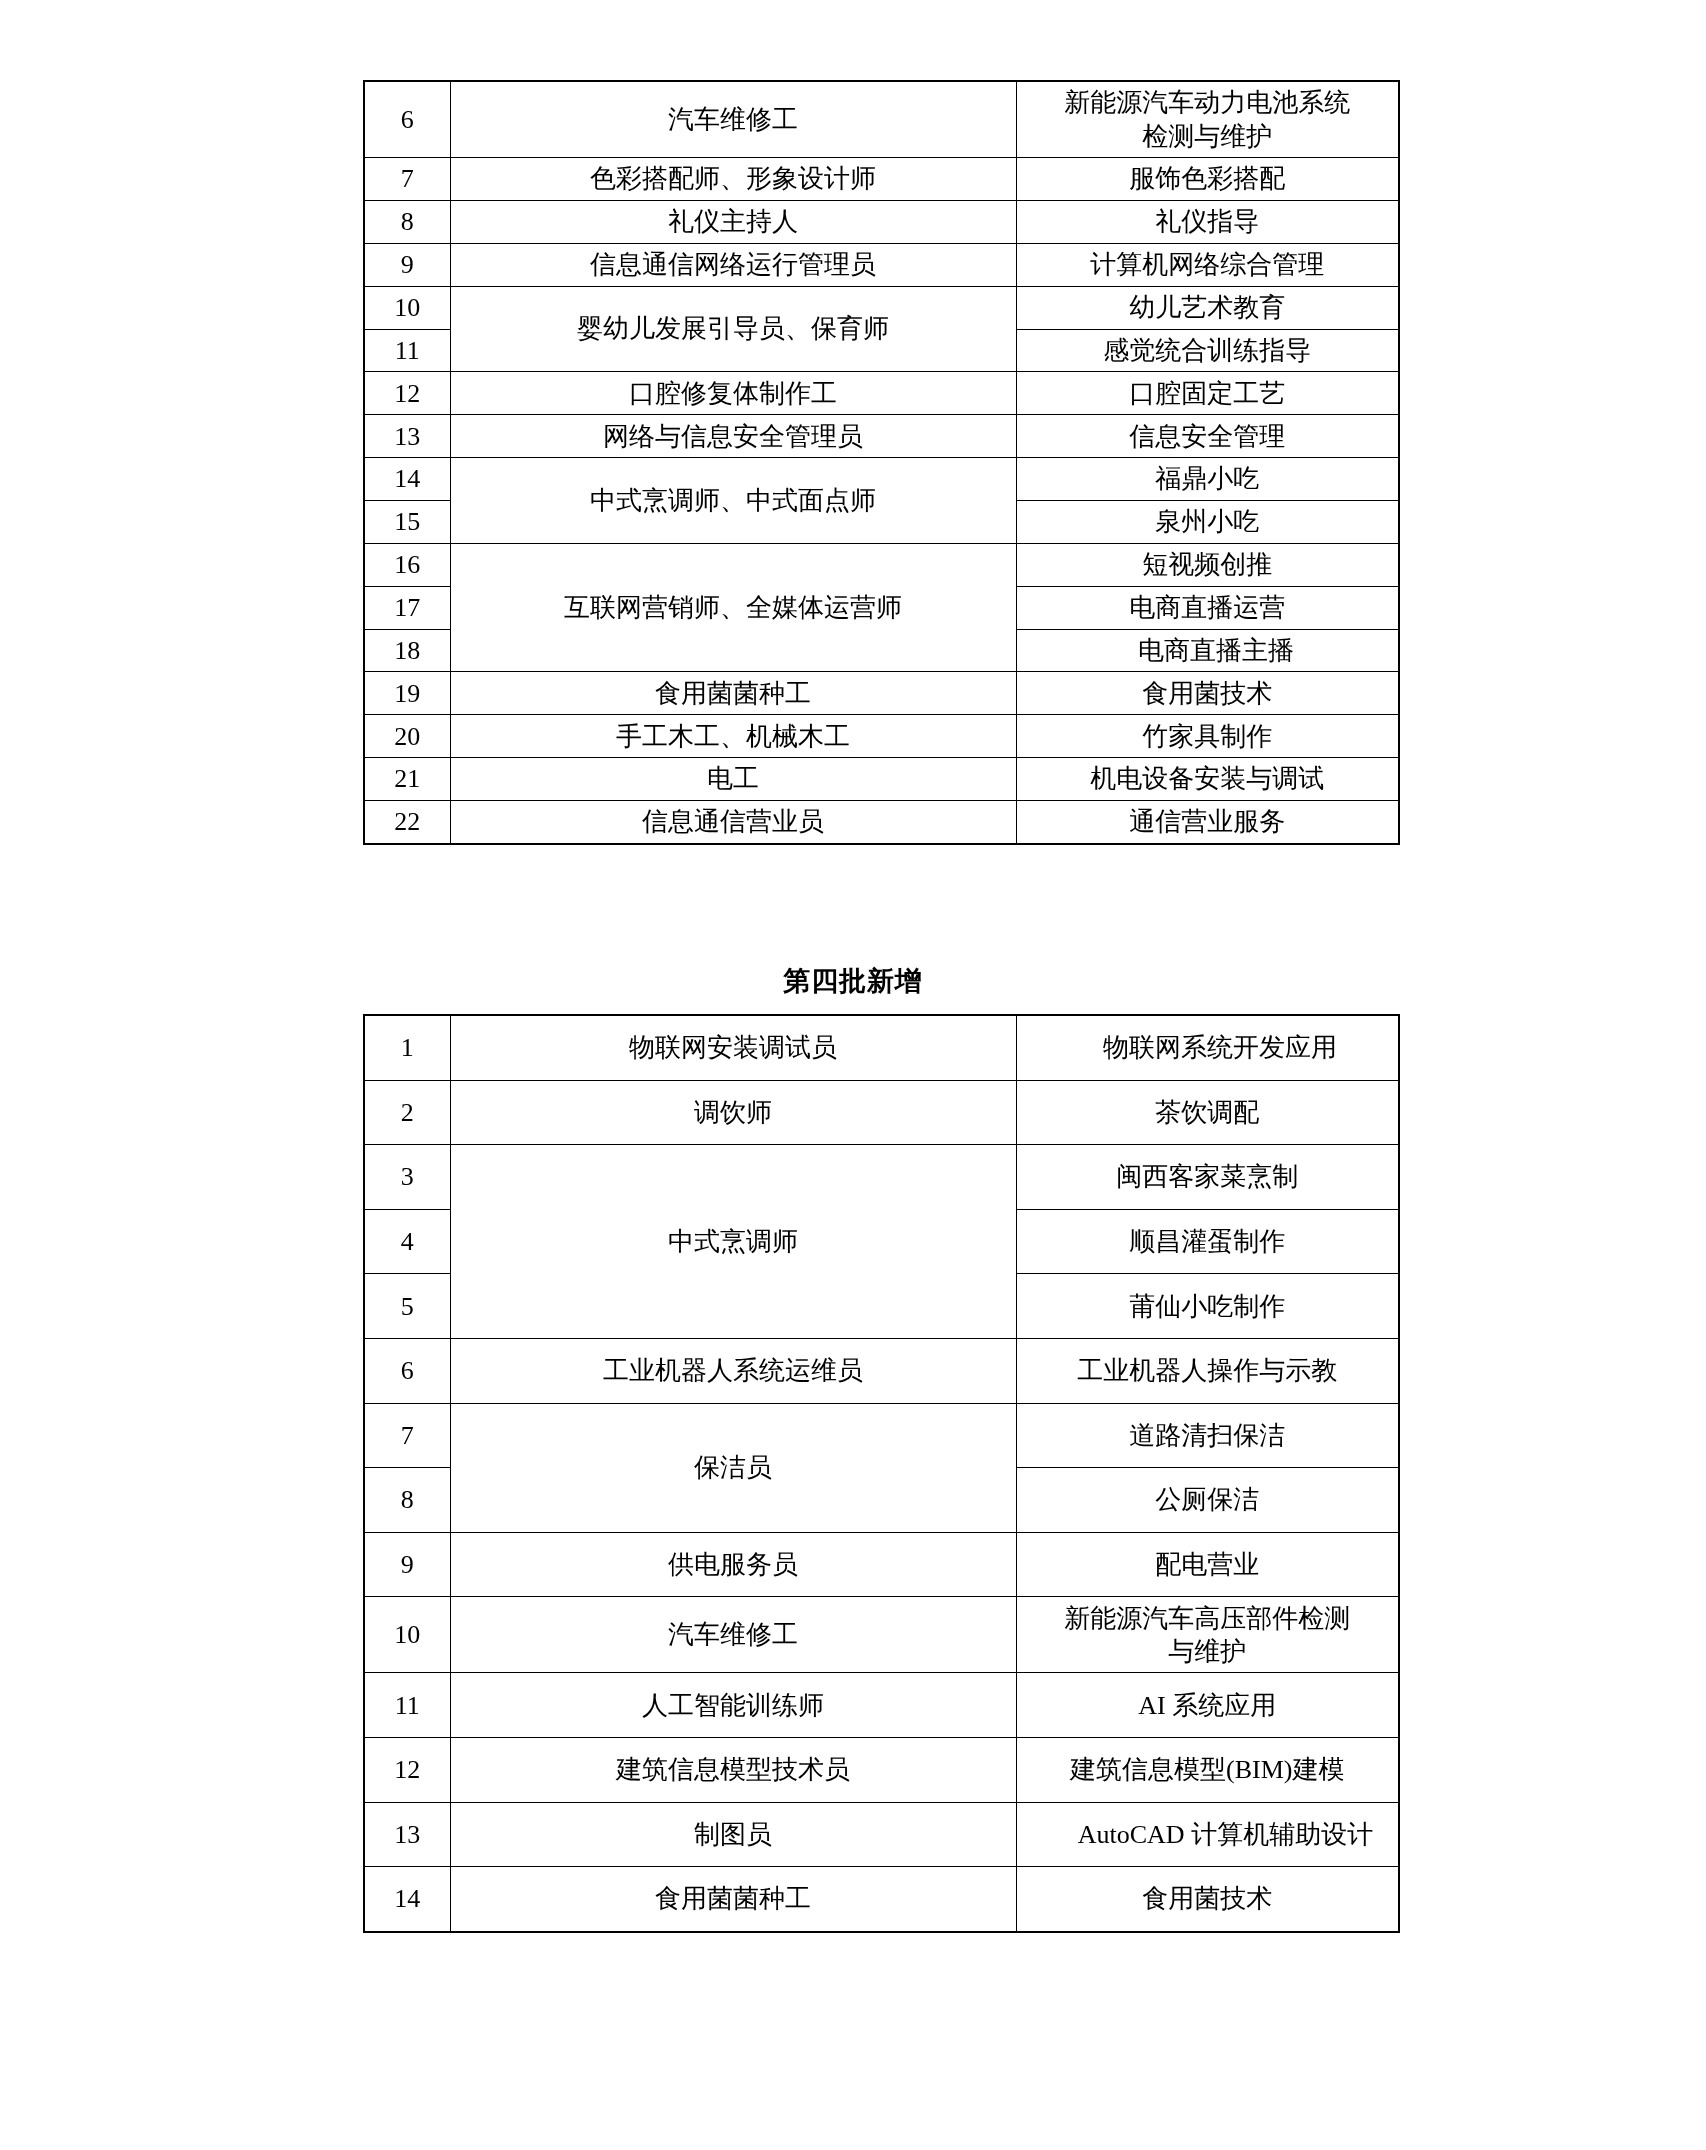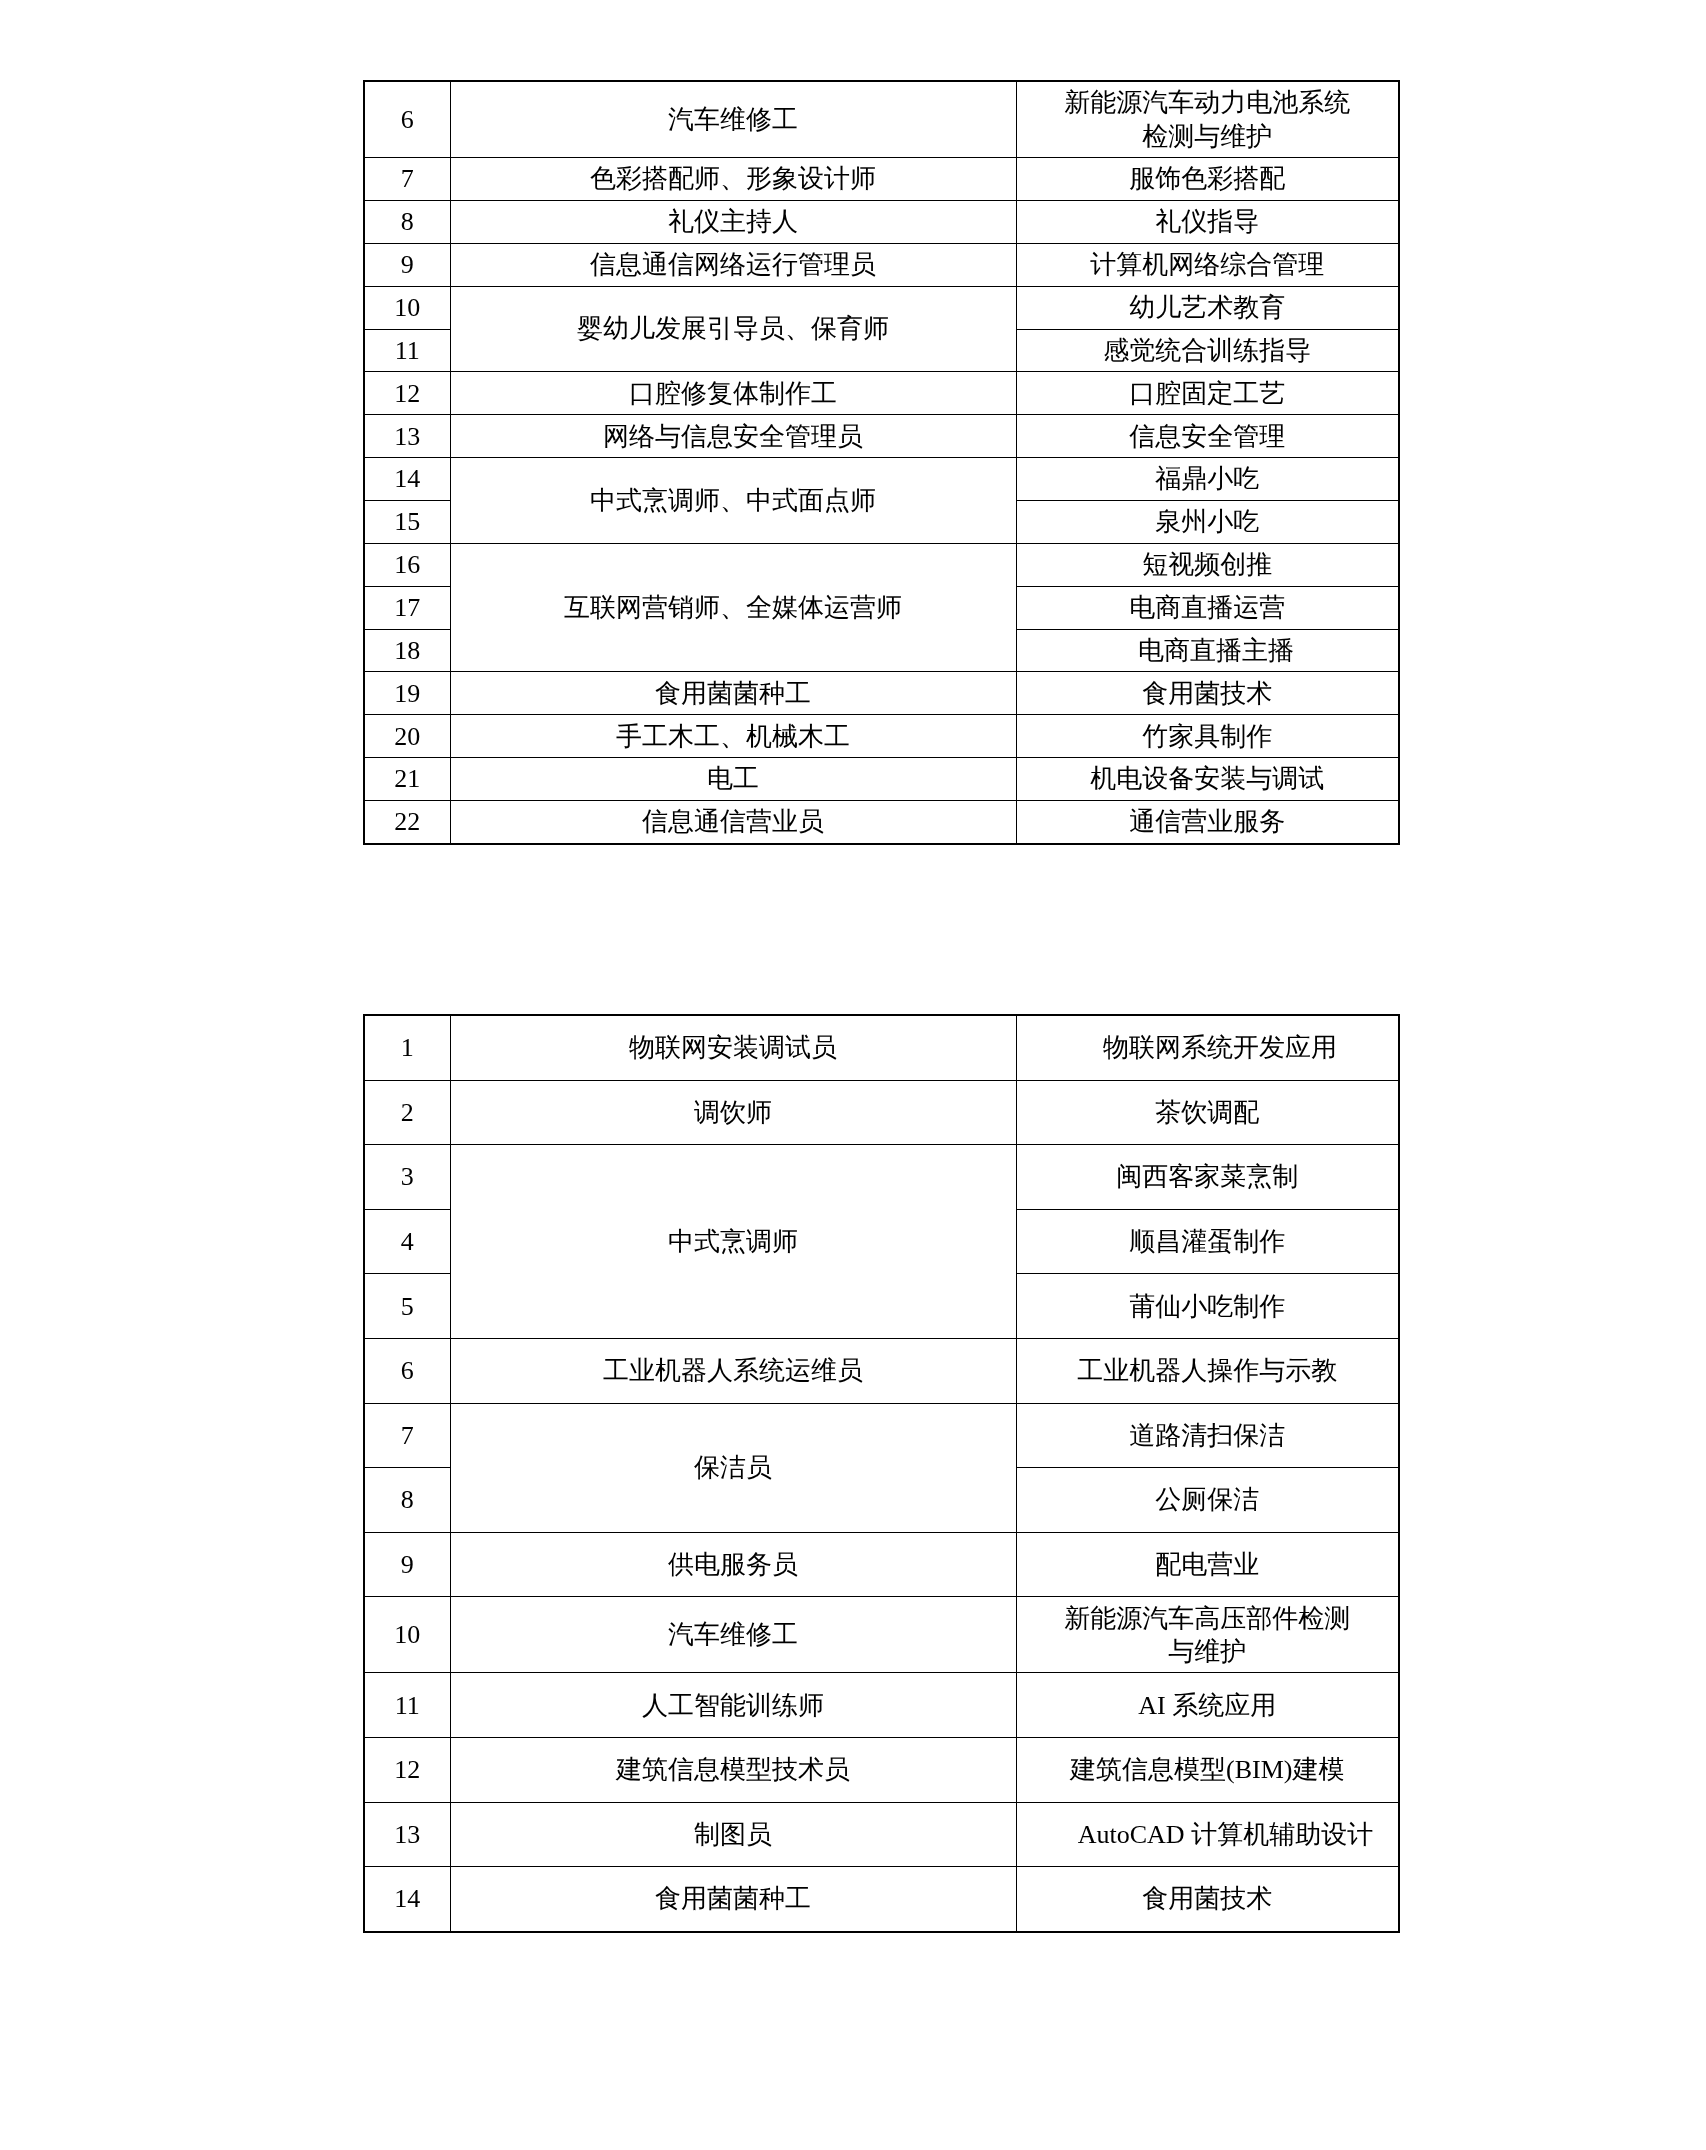--- a/index.html
+++ b/index.html
@@ -156,20 +156,21 @@
           <td style="white-space: pre-line;">机电设备安装与调试</td>
         </tr>
         <tr>
           <td>22</td>
           <td>信息通信营业员</td>
           <td style="white-space: pre-line; margin-left: 12px;">通信营业服务</td>
         </tr>
       </tbody>
   </table>
 
+  <div id="section-label-fourth">第四批新增</div>
 
   <table class="doc-table tall" id="table-fourth">
     <colgroup>
       <col class="col-no">
         <col class="col-occ">
         <col class="col-dir">
     </colgroup>
     <tbody id="tbody-fourth">
         <tr>
           <td>1</td>

